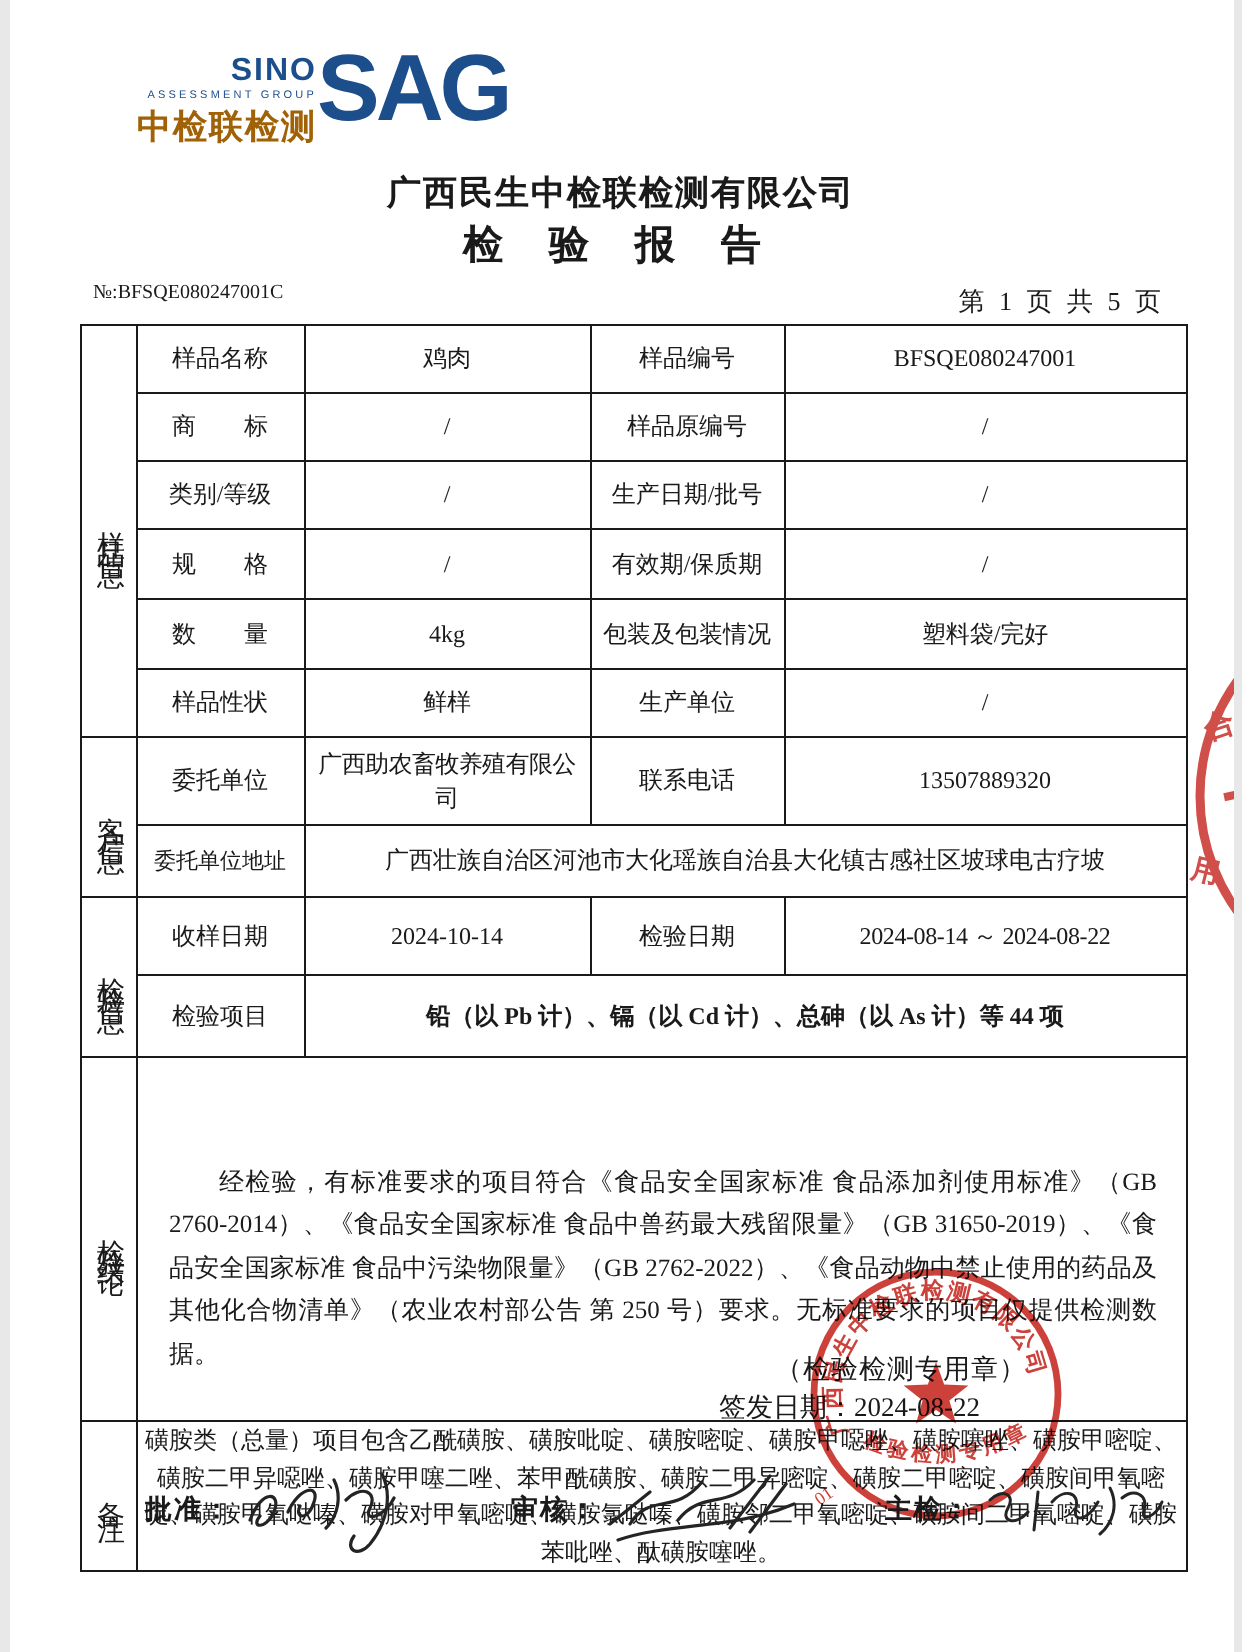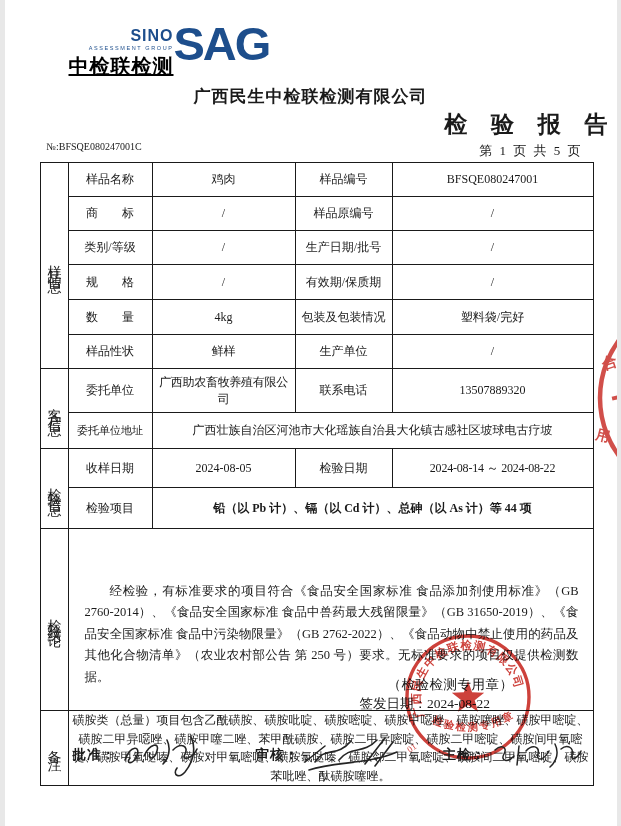--- a/index.html
+++ b/index.html
@@ -7,25 +7,25 @@
     position:relative;width:612px;height:826px;margin:0 auto;
     background:#ffffff;overflow:hidden;
     font-family:"Liberation Serif","DejaVu Serif",serif;
     color:#1a1a1a;
   }
   
   .logo{position:absolute;left:64px;top:20px;display:flex;align-items:flex-start;}
   .logo-left{display:flex;flex-direction:column;align-items:flex-end;margin-top:8px;}
   .logo-sino{font-family:"Liberation Sans",sans-serif;font-weight:bold;font-size:16px;color:#1d4e8c;letter-spacing:1px;line-height:1;}
   .logo-group{font-family:"Liberation Sans",sans-serif;font-size:5.5px;color:#1d4e8c;letter-spacing:1.6px;line-height:1.6;}
-  .logo-cn{font-size:20px;font-weight:bold;color:#000000;letter-spacing:1px;line-height:1.3;text-decoration:underline;}
+  .logo-cn{font-size:17px;font-weight:bold;color:#a16207;letter-spacing:1px;line-height:1.3;}
   .logo-sag{font-family:"Liberation Sans",sans-serif;font-weight:800;font-size:47px;color:#1d4e8c;letter-spacing:-2px;line-height:1;margin-left:0;}
   
   .company-title{position:absolute;left:0;top:85px;width:100%;text-align:center;font-size:17px;font-weight:bold;letter-spacing:1px;}
-  .report-title{position:absolute;left:0;top:109px;width:100%;text-align:right;font-size:23px;font-weight:bold;letter-spacing:9px;}
+  .report-title{position:absolute;left:0;top:109px;width:100%;text-align:center;font-size:20px;font-weight:bold;letter-spacing:9px;}
   .no-line{position:absolute;left:42px;top:141px;font-size:10px;}
   .page-info{position:absolute;right:34px;top:142px;font-size:13px;letter-spacing:2px;}
   
   table.report{position:absolute;left:35px;top:162px;border-collapse:collapse;table-layout:fixed;}
   table.report td{border:1px solid #1a1a1a;font-size:12px;text-align:center;vertical-align:middle;padding:0 2px;overflow:hidden;margin-left:38px;}
   td.vlabel{padding:0;}
   .vtext{writing-mode:vertical-rl;text-orientation:upright;font-size:14px;letter-spacing:5px;display:inline-block;}
   td.val-tight{font-size:11.5px;letter-spacing:-0.3px;}
   td.left{text-align:left;padding-left:6px;font-weight:bold;}
   td.date-range{text-align:left;padding-left:2px;letter-spacing:-0.2px;}
@@ -114,21 +114,21 @@
       <td>联系电话</td>
       <td>13507889320</td>
     </tr>
     <tr style="height:36px">
       <td style="font-size:11px">委托单位地址</td>
       <td colspan="3">广西壮族自治区河池市大化瑶族自治县大化镇古感社区坡球电古疗坡</td>
     </tr>
     <tr style="height:39px">
       <td class="vlabel" rowspan="2"><span class="vtext">检验信息</span></td>
       <td>收样日期</td>
-      <td>2024-08-05</td>
+      <td>2024-10-14</td>
       <td>检验日期</td>
       <td class="date-range">2024-08-14 ～ 2024-08-22</td>
     </tr>
     <tr style="height:41px">
       <td>检验项目</td>
       <td colspan="3" class="left">铅（以 Pb 计）、镉（以 Cd 计）、总砷（以 As 计）等 44 项</td>
     </tr>
     <tr style="height:182px">
       <td class="vlabel"><span class="vtext">检验结论</span></td>
       <td colspan="4" class="conclusion-cell">

